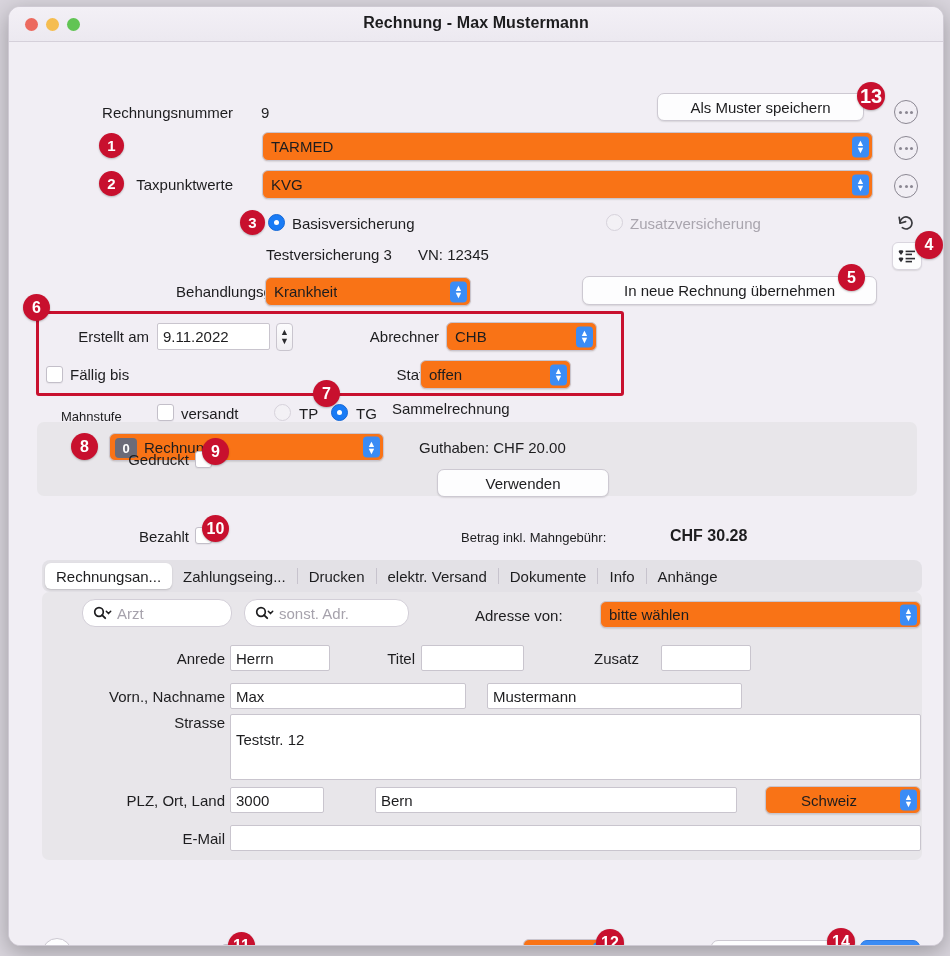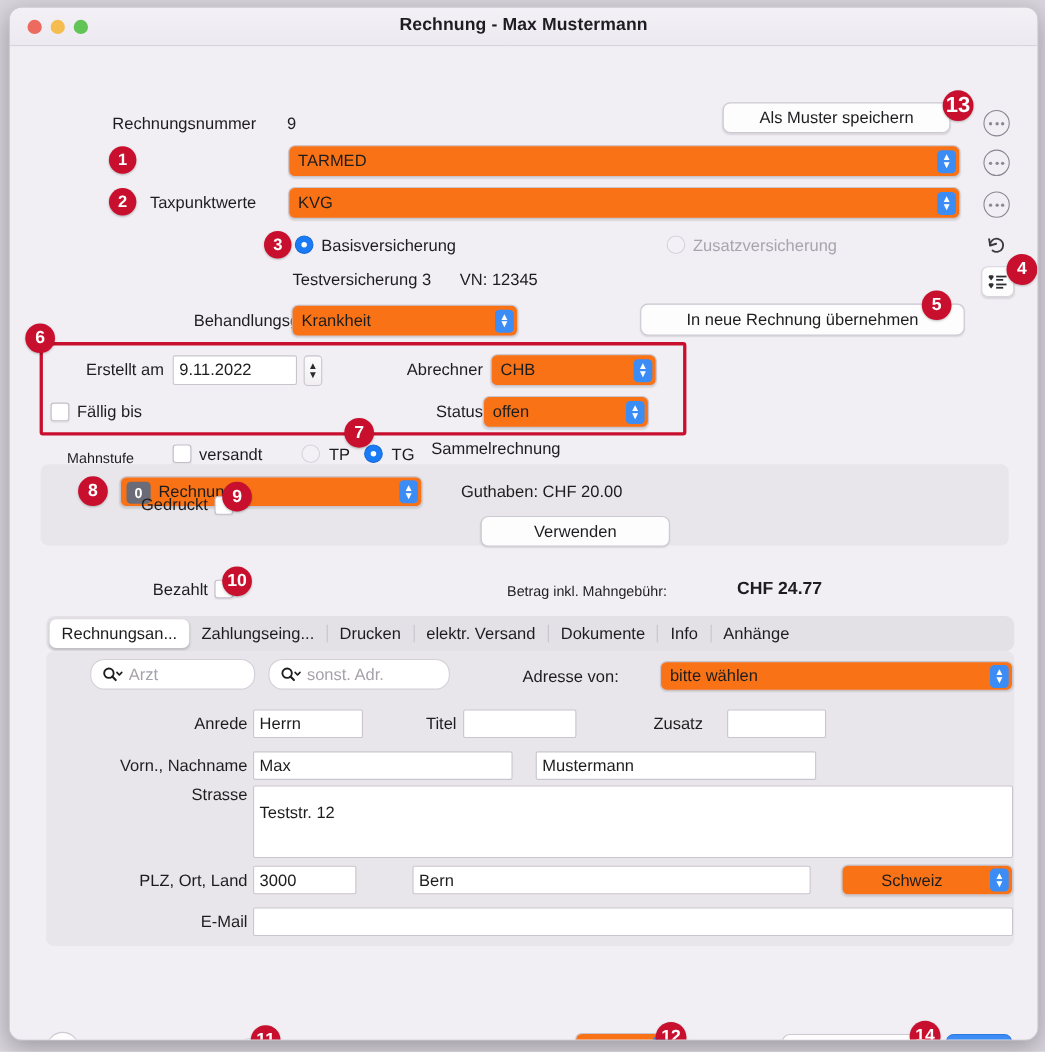--- a/index.html
+++ b/index.html
@@ -281,21 +281,21 @@
       <span class="arrows">
           <i>▲</i>
           <i>▼</i>
         </span>
     </div>
 
     <div class="cb" style="left:37px;top:324px;"></div>
     <div class="lbl" style="left:61px;top:324px;">Fällig bis</div>
 
     <div class="lbl r" style="left:290px;top:324px;width:140px;">Status</div>
-    <div class="popup" style="left:430px;top:318px;width:151px;height:29px;">
+    <div class="popup" style="left:411px;top:318px;width:151px;height:29px;">
       <span class="ptxt">offen</span>
       <span class="arrows">
           <i>▲</i>
           <i>▼</i>
         </span>
     </div>
 
     <div class="lbl small" style="left:52px;top:367px;">Mahnstufe</div>
     <div class="cb" style="left:148px;top:362px;"></div>
     <div class="lbl" style="left:172px;top:363px;">versandt</div>
@@ -322,21 +322,21 @@
     <div class="cb" style="left:186px;top:409px;"></div>
     <div class="badge" style="left:193px;top:396px;width:27px;height:27px;font-size:16px;">9</div>
 
     <div class="btn" style="left:428px;top:427px;width:172px;height:28px;">Verwenden</div>
 
     <div class="lbl r" style="left:20px;top:486px;width:160px;">Bezahlt</div>
     <div class="cb" style="left:186px;top:485px;"></div>
     <div class="badge" style="left:193px;top:473px;width:27px;height:27px;font-size:16px;">10</div>
 
     <div class="lbl small" style="left:452px;top:488px;">Betrag inkl. Mahngebühr:</div>
-    <div class="lbl bold" style="left:661px;top:485px;font-size:16px;">CHF 24.77</div>
+    <div class="lbl bold" style="left:661px;top:485px;font-size:16px;">CHF 30.28</div>
 
     <div class="tabbar" style="left:33px;top:518px;width:880px;height:32px;">
       <div class="tab sel">Rechnungsan...</div>
       <div class="tab">Zahlungseing...</div>
       <div class="tabsep"></div>
       <div class="tab">Drucken</div>
       <div class="tabsep"></div>
       <div class="tab">elektr. Versand</div>
       <div class="tabsep"></div>
       <div class="tab">Dokumente</div>

